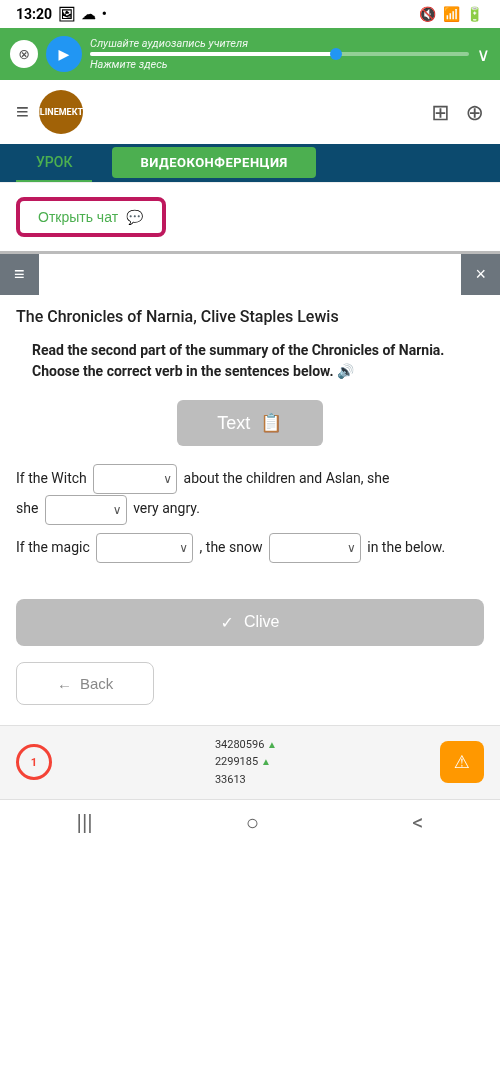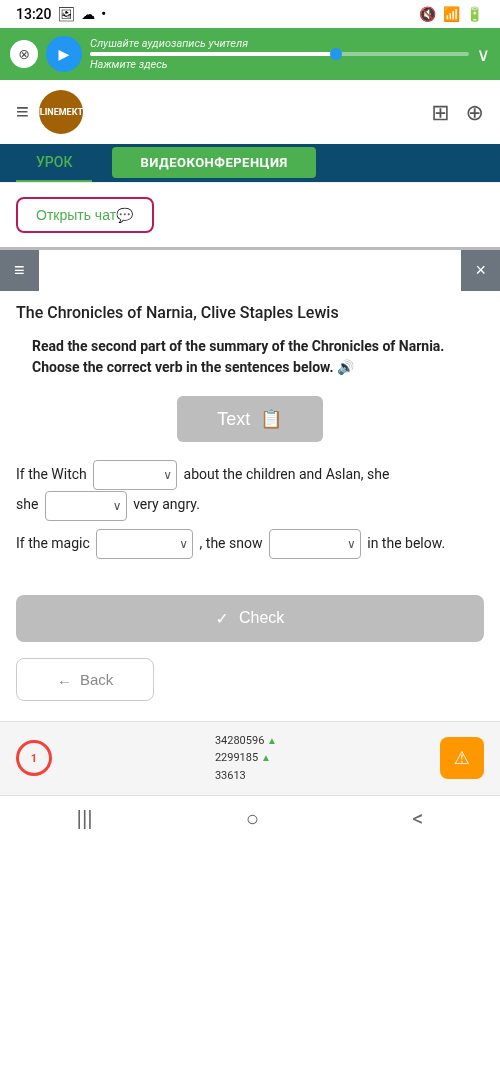--- a/index.html
+++ b/index.html
@@ -9,21 +9,21 @@
     
     .status-bar {
       background: #fff;
       display: flex;
       justify-content: space-between;
       align-items: center;
       padding: 6px 16px;
       font-size: 14px;
       font-weight: 500;
     }
-    .status-left { display: flex; align-items: center; gap: 6px; }
+    .status-left { display: flex; align-items: center; gap: 6px; font-weight: bold; }
     .status-right { display: flex; align-items: center; gap: 6px; }
 
     
     .audio-bar {
       background: #4caf50;
       padding: 8px 10px;
       display: flex;
       align-items: center;
       gap: 8px;
     }
@@ -110,28 +110,28 @@
       cursor: pointer;
       letter-spacing: 0.5px;
     }
 
     
     .chat-section {
       padding: 14px 16px;
       background: #fff;
     }
     .chat-btn {
-      border: 2px solid #be185d;
+      border: 4px solid #be185d;
       background: #fff;
       color: #4caf50;
       padding: 8px 18px;
       border-radius: 8px;
       font-size: 14px;
       cursor: pointer;
-      display: flex; align-items: center; 
+      display: flex; align-items: center; gap: 8px;
     }
 
     
     .main-content {
       background: #fff;
       border-top: 3px solid #bbb;
     }
 
     
     .content-header {
@@ -434,21 +434,21 @@
         </select>
         <span class="dropdown-arrow">∨</span>
       </span>
       <span>in the below.</span>
     </div>
   </div>
 
   <div class="check-btn-container">
     <button class="check-btn">
       <span>✓</span>
-      <span>Check</span>
+      <span>Clive</span>
     </button>
   </div>
 
   <div class="back-btn-container">
     <button class="back-btn">
       <span>←</span>
       <span>Back</span>
     </button>
   </div>
 </div>

